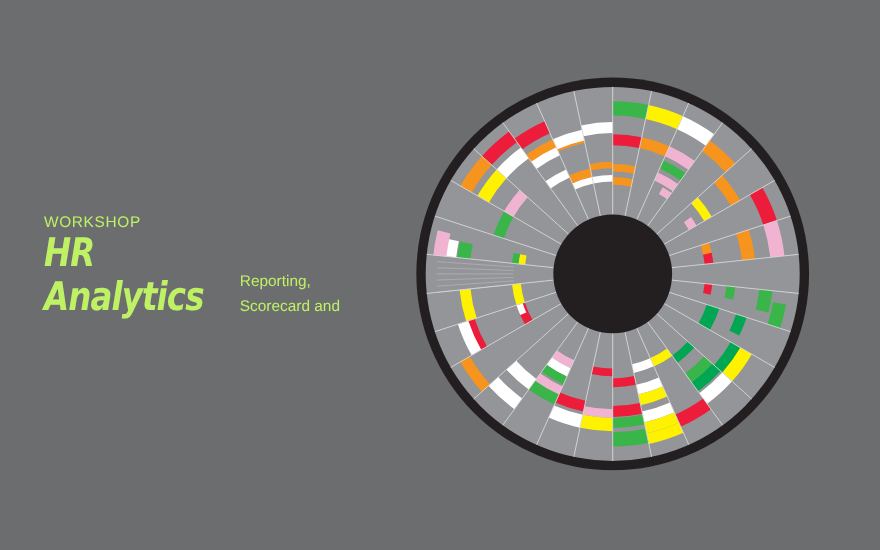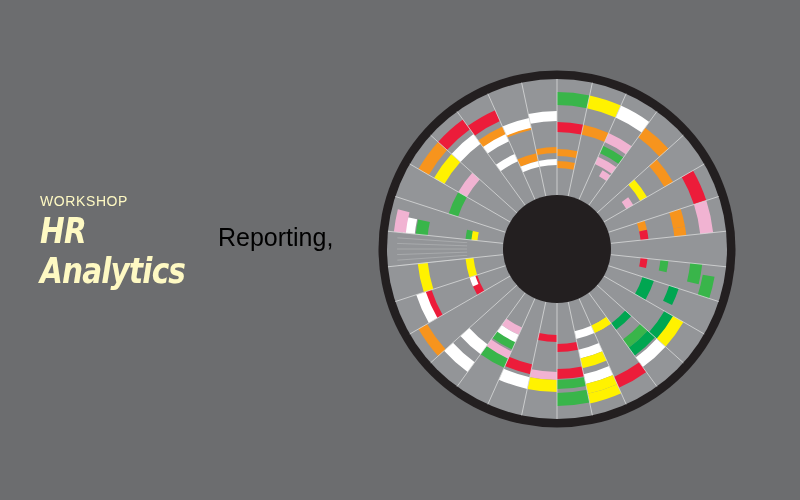--- a/index.html
+++ b/index.html
@@ -1,34 +1,35 @@
 <!DOCTYPE html>
 <html><head>
 <meta charset="utf-8">
 <style>
   html, body { margin:0; padding:0; }
   body { width:800px; height:500px; background:#6c6d6f; position:relative; overflow:hidden; font-family:"Liberation Sans", sans-serif; }
-  .title-block { position:absolute; left:40px; top:193px; color:#fef9c3; }
+  .title-block { position:absolute; left:40px; top:193px; color:#bef264; }
   .kicker { font-size:14px; letter-spacing:0.6px; line-height:16px; display:block; }
   .headline { font-family:"DejaVu Sans", sans-serif; font-style:italic; font-weight:bold; font-size:36px; line-height:36px; display:block; transform:scaleX(0.82); transform-origin:left top; letter-spacing:-1px; margin-top:4px;}
-  .subtitle { position:absolute; left:218px; top:226px; color:#000000; font-size:25px; line-height:23px; }
+  .subtitle { position:absolute; left:218px; top:244px; color:#bef264; font-size:14px; line-height:23px; }
   .subtitle span { display:block; }
   .wheel { position:absolute; left:378px; top:70px; width:358px; height:358px; }
 </style>
 </head>
 <body>
 
 <div class="title-block">
   <span class="kicker">WORKSHOP</span>
   <span class="headline">HR</span>
   <span class="headline">Analytics</span>
 </div>
 
 <div class="subtitle">
   <span>Reporting,</span>
+  <span>Scorecard and</span>
 </div>
 
 <svg class="wheel" id="wheel" viewBox="0 0 358 358">
     <circle cx="179" cy="179" r="178.5" fill="#231f20"></circle>
     <circle cx="179" cy="179" r="170" fill="#939598"></circle>
     <path d="M179,22 A157,157 0 0 1 211.64213545838822,25.43082668479252 L208.93928347775736,38.14674549433201 A144,144 0 0 0 179,35 Z" fill="#39b54a"></path>
     <path d="M211.64213545838822,25.43082668479252 A157,157 0 0 1 242.85765296290063,35.573363150111675 L237.57007660291524,47.44945409946547 A144,144 0 0 0 208.93928347775736,38.14674549433201 Z" fill="#fff200"></path>
     <path d="M242.85765296290063,35.573363150111675 A157,157 0 0 1 271.2822846099183,51.98433188313325 L263.6410763301161,62.50155281000757 A144,144 0 0 0 237.57007660291524,47.44945409946547 Z" fill="#ffffff"></path>
     <path d="M267.167787843871,57.64745084375788 A150,150 0 0 1 290.47172382160915,78.63040904617127 L281.5539859158804,86.65997632247756 A138,138 0 0 0 260.1143648163613,67.35565477625725 Z" fill="#f7941d"></path>
     <path d="M205.40478473385545,54.77525470680669 A127,127 0 0 1 230.65555367062663,62.97972687938969 L226.58818723986863,72.1151814558157 A117,117 0 0 0 203.32566782567787,64.55673071414475 Z" fill="#f7941d"></path>

